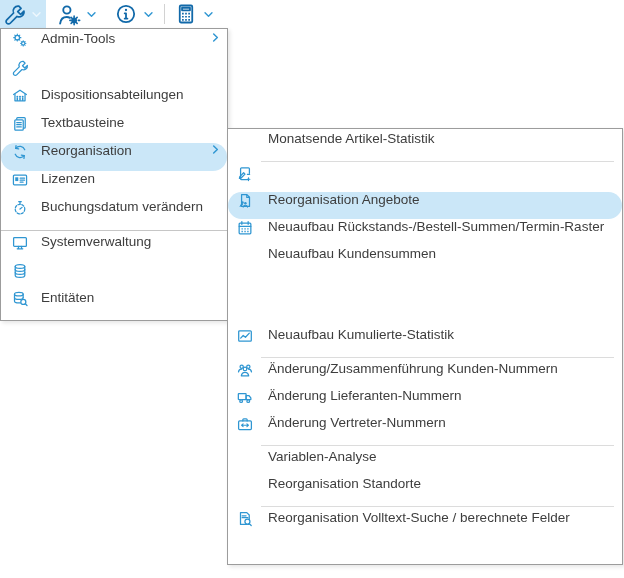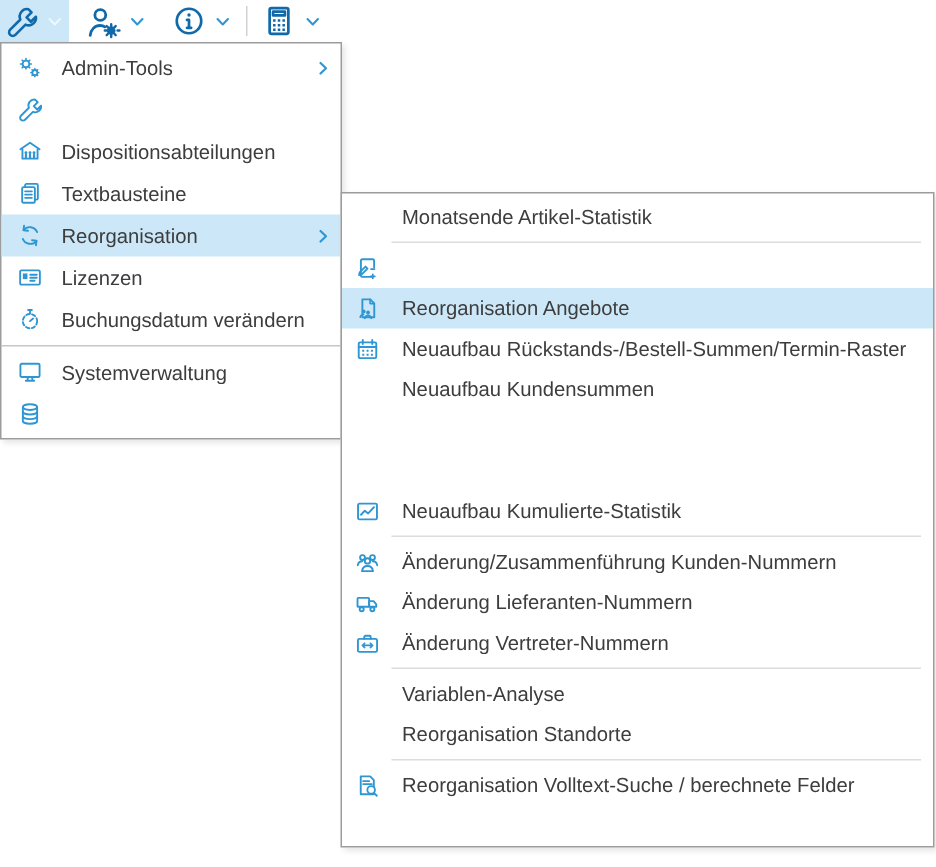--- a/index.html
+++ b/index.html
@@ -26,23 +26,23 @@
   .chev svg{stroke:var(--mi);fill:none;stroke-width:1.5;stroke-linecap:round;stroke-linejoin:round;}
   .tb-btn.active .chev svg{stroke:#eef7fd;}
   .tb-ico svg{stroke:var(--ti);fill:none;stroke-width:1.5;stroke-linecap:round;stroke-linejoin:round;display:block;}
   .tb-ico svg .f{fill:var(--ti);stroke:none;}
   
   .panel{position:absolute;background:#fff;border:1px solid var(--border);box-sizing:border-box;
          box-shadow:2px 2px 4px rgba(0,0,0,.10);padding:2px 0;}
   .menu-panel{left:0;top:28px;width:228px;z-index:2;}
   .submenu-panel{left:227px;top:128px;width:396px;height:437px;z-index:3;}
   
-  .m-item{display:flex;align-items:center;height:28px;padding:0 6px 0 10px;gap:12px;white-space:nowrap;}
+  .m-item{display:flex;align-items:flex-start;height:28px;padding:0 6px 0 10px;gap:12px;white-space:nowrap;}
   .submenu-panel .m-item{height:27px;padding-left:8px;gap:14px;}
-  .m-item.hl{background:var(--hl);}
+  .m-item.hl{background:var(--hl);border-radius:14px;}
   .ico{width:18px;height:18px;flex:0 0 18px;display:flex;align-items:center;justify-content:center;}
   .ico svg{stroke:var(--mi);fill:none;stroke-width:1.4;stroke-linecap:round;stroke-linejoin:round;display:block;}
   .ico svg .f{fill:var(--mi);stroke:none;}
   .ico svg .w{fill:#fff;}
   .lbl{flex:1;overflow:hidden;}
   .arrow{width:12px;height:12px;display:flex;align-items:center;justify-content:center;}
   .arrow svg{stroke:var(--mi);fill:none;stroke-width:1.6;stroke-linecap:round;stroke-linejoin:round;}
   .sep{height:1px;background:var(--sepL);margin:3px 0;}
   .submenu-panel .sep{background:var(--sepS);margin:3px 8px 3px 33px;}
 </style>
@@ -219,20 +219,32 @@
   <div class="m-item">
     <span class="ico">
       <svg width="18" height="18" viewBox="0 0 20 20">
         <ellipse cx="10" cy="4.9" rx="5.3" ry="2.1"></ellipse>
         <path d="M4.7 4.9v10.2c0 1.2 2.4 2.1 5.3 2.1s5.3-.9 5.3-2.1V4.9"></path>
         <path d="M4.7 8.3c0 1.2 2.4 2.1 5.3 2.1s5.3-.9 5.3-2.1M4.7 11.7c0 1.2 2.4 2.1 5.3 2.1s5.3-.9 5.3-2.1"></path>
       </svg>
     </span>
   </div>
 
+  <div class="m-item">
+    <span class="ico">
+      <svg width="18" height="18" viewBox="0 0 20 20">
+        <ellipse cx="8.7" cy="4.6" rx="4.8" ry="1.9"></ellipse>
+        <path d="M3.9 4.6v7.9c0 1 2.1 1.9 4.8 1.9.6 0 1.2 0 1.7-.1M13.5 4.6v3.6"></path>
+        <path d="M3.9 8.5c0 1 2.1 1.9 4.8 1.9s4.8-.9 4.8-1.9"></path>
+        <circle class="w" cx="13.7" cy="13.2" r="2.8" fill="#fff"></circle>
+        <path d="M15.8 15.3l2 2"></path>
+      </svg>
+    </span>
+    <span class="lbl">Entitäten</span>
+  </div>
 </div>
 
 <div class="panel submenu-panel">
 
   <div class="m-item">
     <span class="ico"></span>
     <span class="lbl">Monatsende Artikel-Statistik</span>
   </div>
 
   <div class="sep"></div>

